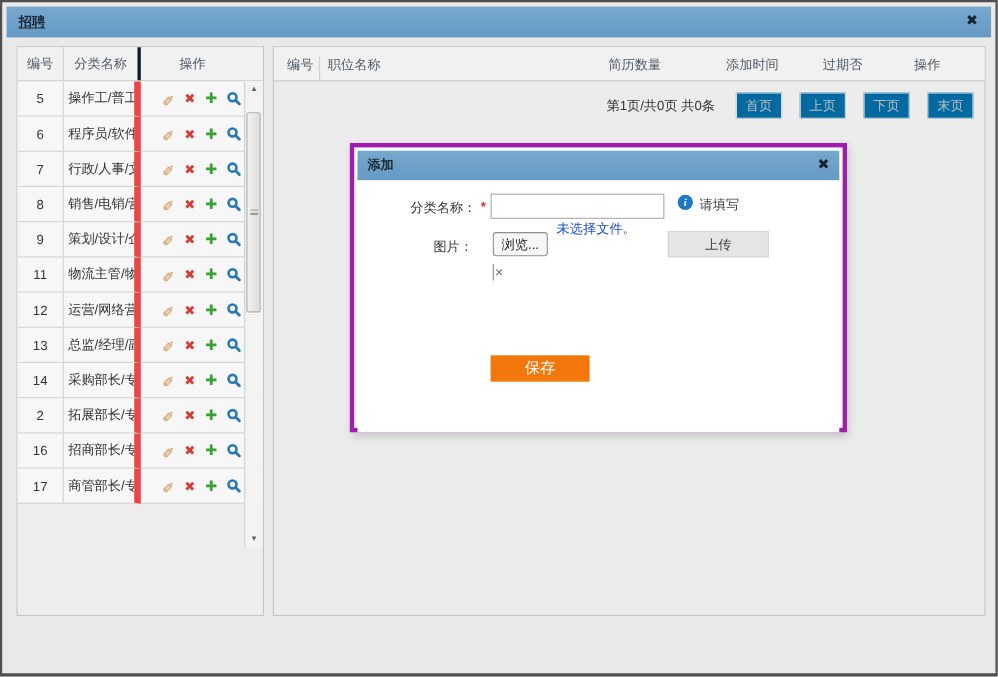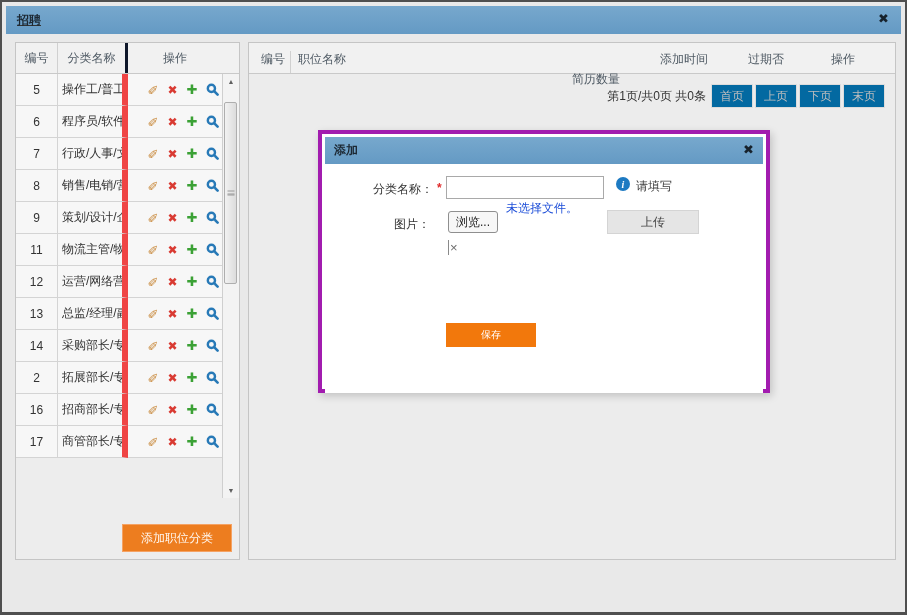--- a/index.html
+++ b/index.html
@@ -52,26 +52,26 @@
   .btn-addcat { position:absolute; right:7px; bottom:7px; width:110px; height:28px;
     background:#ed7d1f; border:1px solid #f5a263; color:#fff7ef; font-size:12px;
     display:flex; align-items:center; justify-content:center; cursor:pointer; }
   
   .rpanel { position:absolute; left:246px; top:40px; width:648px; height:518px;
     border:1px solid #c5c5c5; background:#ececec; }
   .rhead { position:relative; height:31px; background:#f1f1f1; border-bottom:1px solid #c9c9c9;
     color:#4f5a64; }
   .rhead span { position:absolute; top:8px; }
   .rh-0 { left:12px; } .rh-1 { left:49px; }
-  .rh-2 { left:347px; transform:translateX(-50%);margin-top:20px; }
+  .rh-2 { left:328px; transform:translateX(-50%); }
   .rh-3 { left:435px; transform:translateX(-50%); }
   .rh-4 { left:517px; transform:translateX(-50%); }
   .rh-5 { left:594px; transform:translateX(-50%); }
   .rh-div { position:absolute; left:41px; top:0; bottom:0; width:1px; background:#d0d0d0; }
-  .pager { position:absolute; top:41px; right:10px; display:flex; align-items:center; gap:2px; }
+  .pager { position:absolute; top:41px; right:10px; display:flex; align-items:center; gap:16px; }
   .pager .sum { color:#333; margin-right:3px; }
   .pg-btn { height:24px; padding:0 8px; display:flex; align-items:center;
     background:#0369a1; border:1px solid #dcdcdc; color:#bdbdbd; cursor:pointer; }
   
   .modal { position:absolute; left:316px; top:128px; width:452px; height:263px;
     background:#fff; border:4px solid #a21caf; padding:3px;
     box-shadow:2px 3px 8px rgba(0,0,0,0.18); }
   .mbar { height:27px; background:linear-gradient(#77a8cd,#649ac4); position:relative;
     display:flex; align-items:center; }
   .mbar .t { font-weight:bold; color:#1c2833; padding-left:9px; }
@@ -91,21 +91,21 @@
   .lbl2 { left:0; top:52px; width:105px; }
   .btn-browse { position:absolute; left:123px; top:47px; height:22px; padding:0 7px;
     background:#f7f7f7; border:1px solid #8f8f8f; border-radius:3px; font-size:12px;
     color:#222; cursor:pointer; }
   .nofile { position:absolute; left:181px; top:36px; color:#1d4ed8; }
   .btn-upload { position:absolute; left:282px; top:46px; width:92px; height:24px;
     background:#e5e5e5; border:1px solid #d4d4d4; color:#444; font-size:12px; cursor:pointer; }
   .broken { position:absolute; left:123px; top:76px; border-left:1px solid #8a8a8a;
     color:#6d6d6d; font-size:13px; padding-left:1px; line-height:15px; }
   .btn-save { position:absolute; left:121px; top:159px; width:90px; height:24px;
-    background:#f2780c; border:none; color:#fff; font-size:10px; cursor:pointer; }
+    background:#f2780c; border:none; color:#fff; font-size:14px; cursor:pointer; }
 </style>
 </head>
 <body>
 
 <div class="win">
 
   <div class="titlebar">
     <span class="t">招聘</span>
     <span class="x">✖</span>
   </div>
@@ -302,21 +302,20 @@
     </div>
 
     <div class="sbar">
       <div class="sb-btn sb-up">▲</div>
       <div class="sb-thumb">
           <div class="sb-grip"></div>
         </div>
       <div class="sb-btn sb-dn">▼</div>
     </div>
 
-    <div class="btn-addcat">添加职位分类</div>
   </div>
 
   <div class="rpanel">
     <div class="rhead">
       <span class="rh-0">编号</span>
       <span class="rh-1">职位名称</span>
       <span class="rh-2">简历数量</span>
       <span class="rh-3">添加时间</span>
       <span class="rh-4">过期否</span>
       <span class="rh-5">操作</span>

